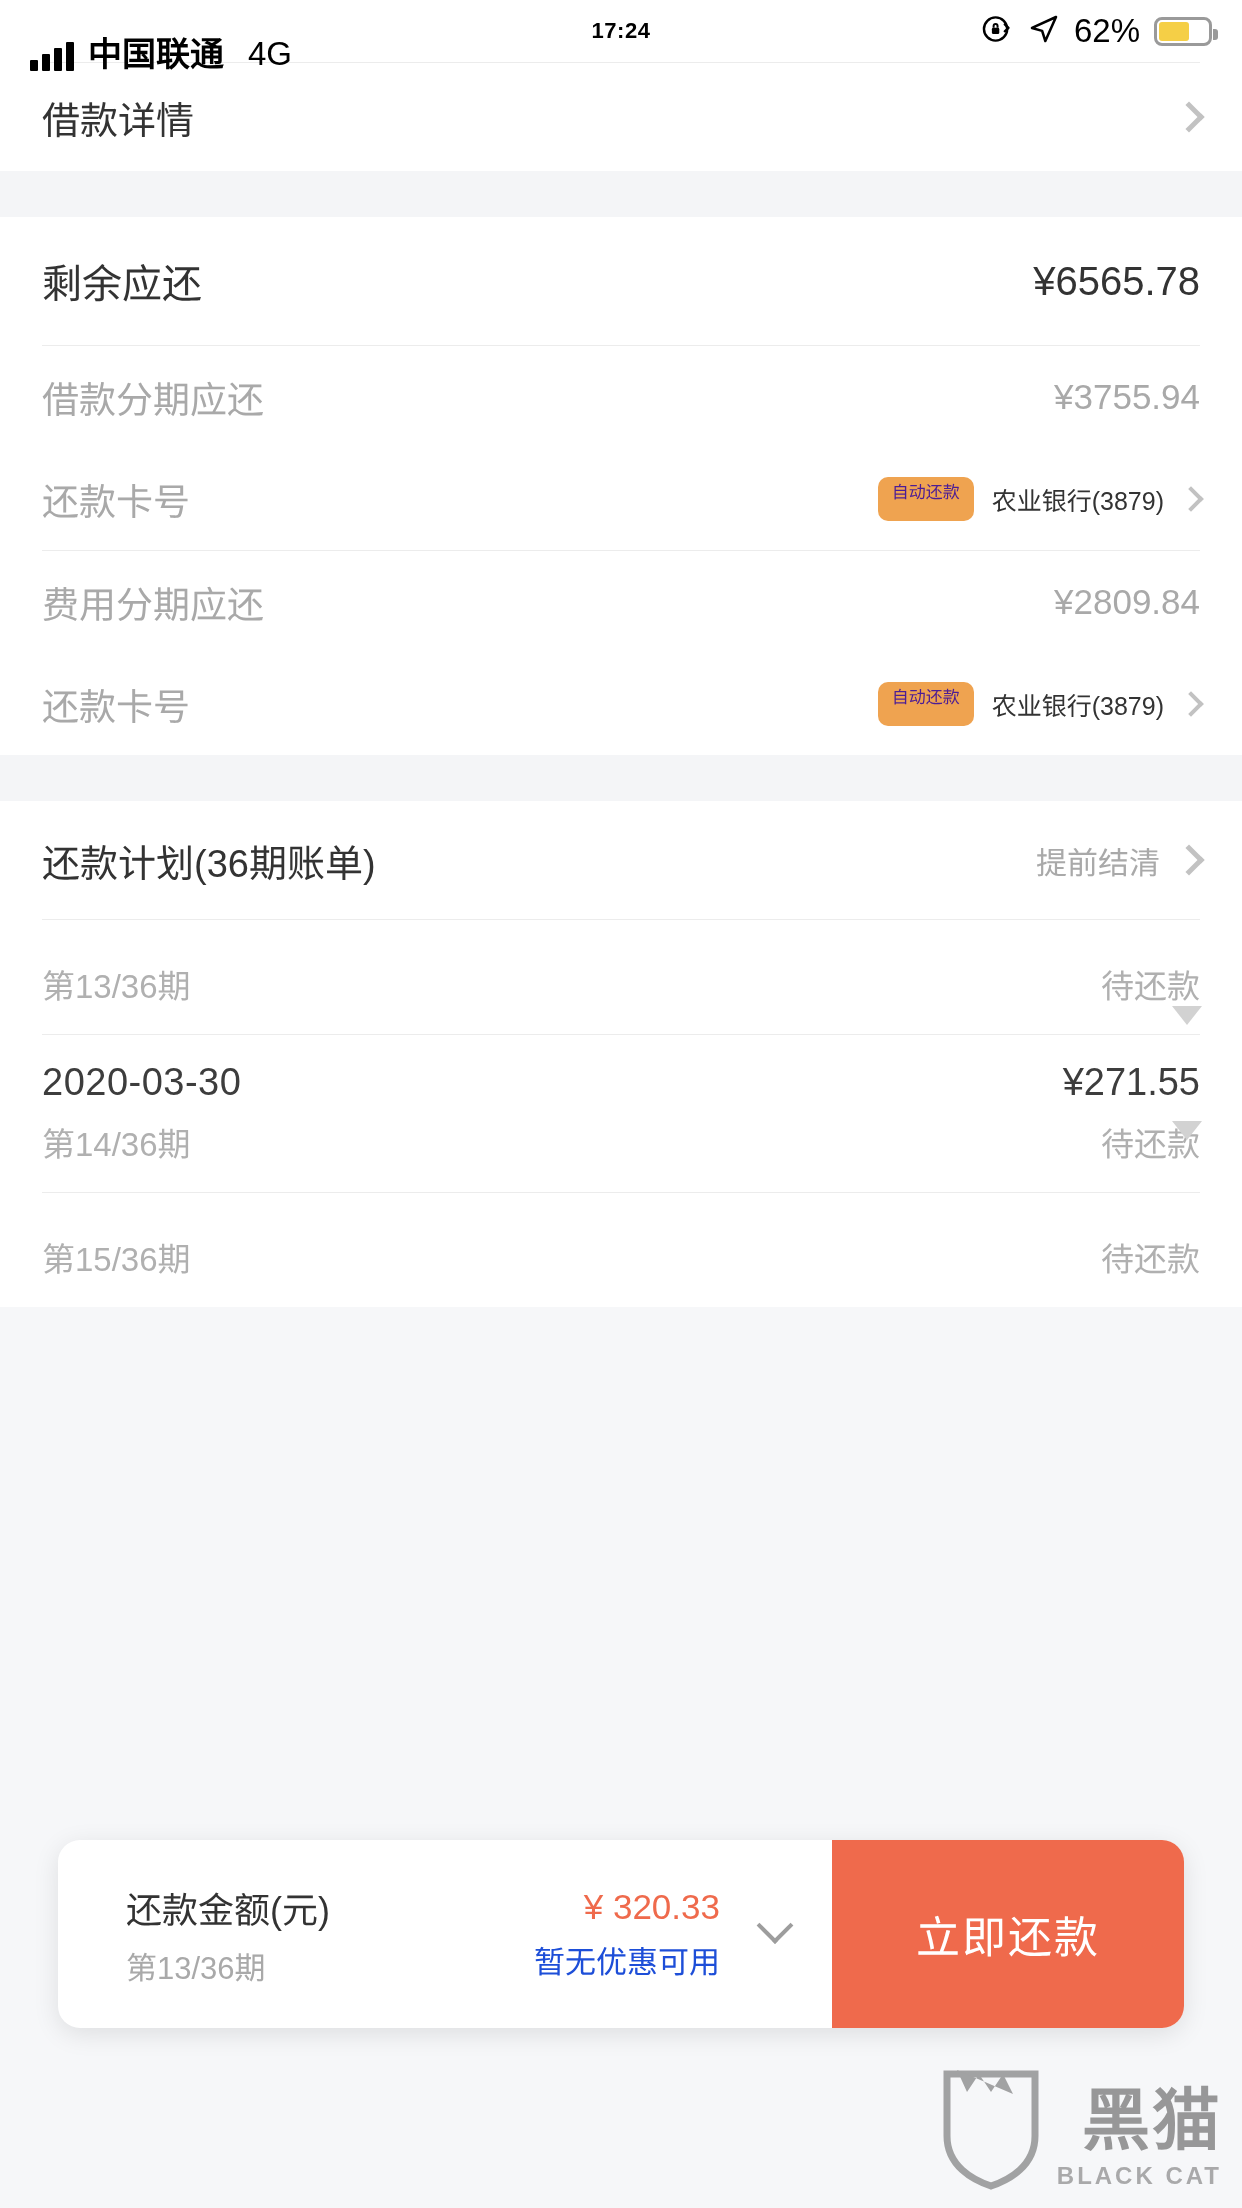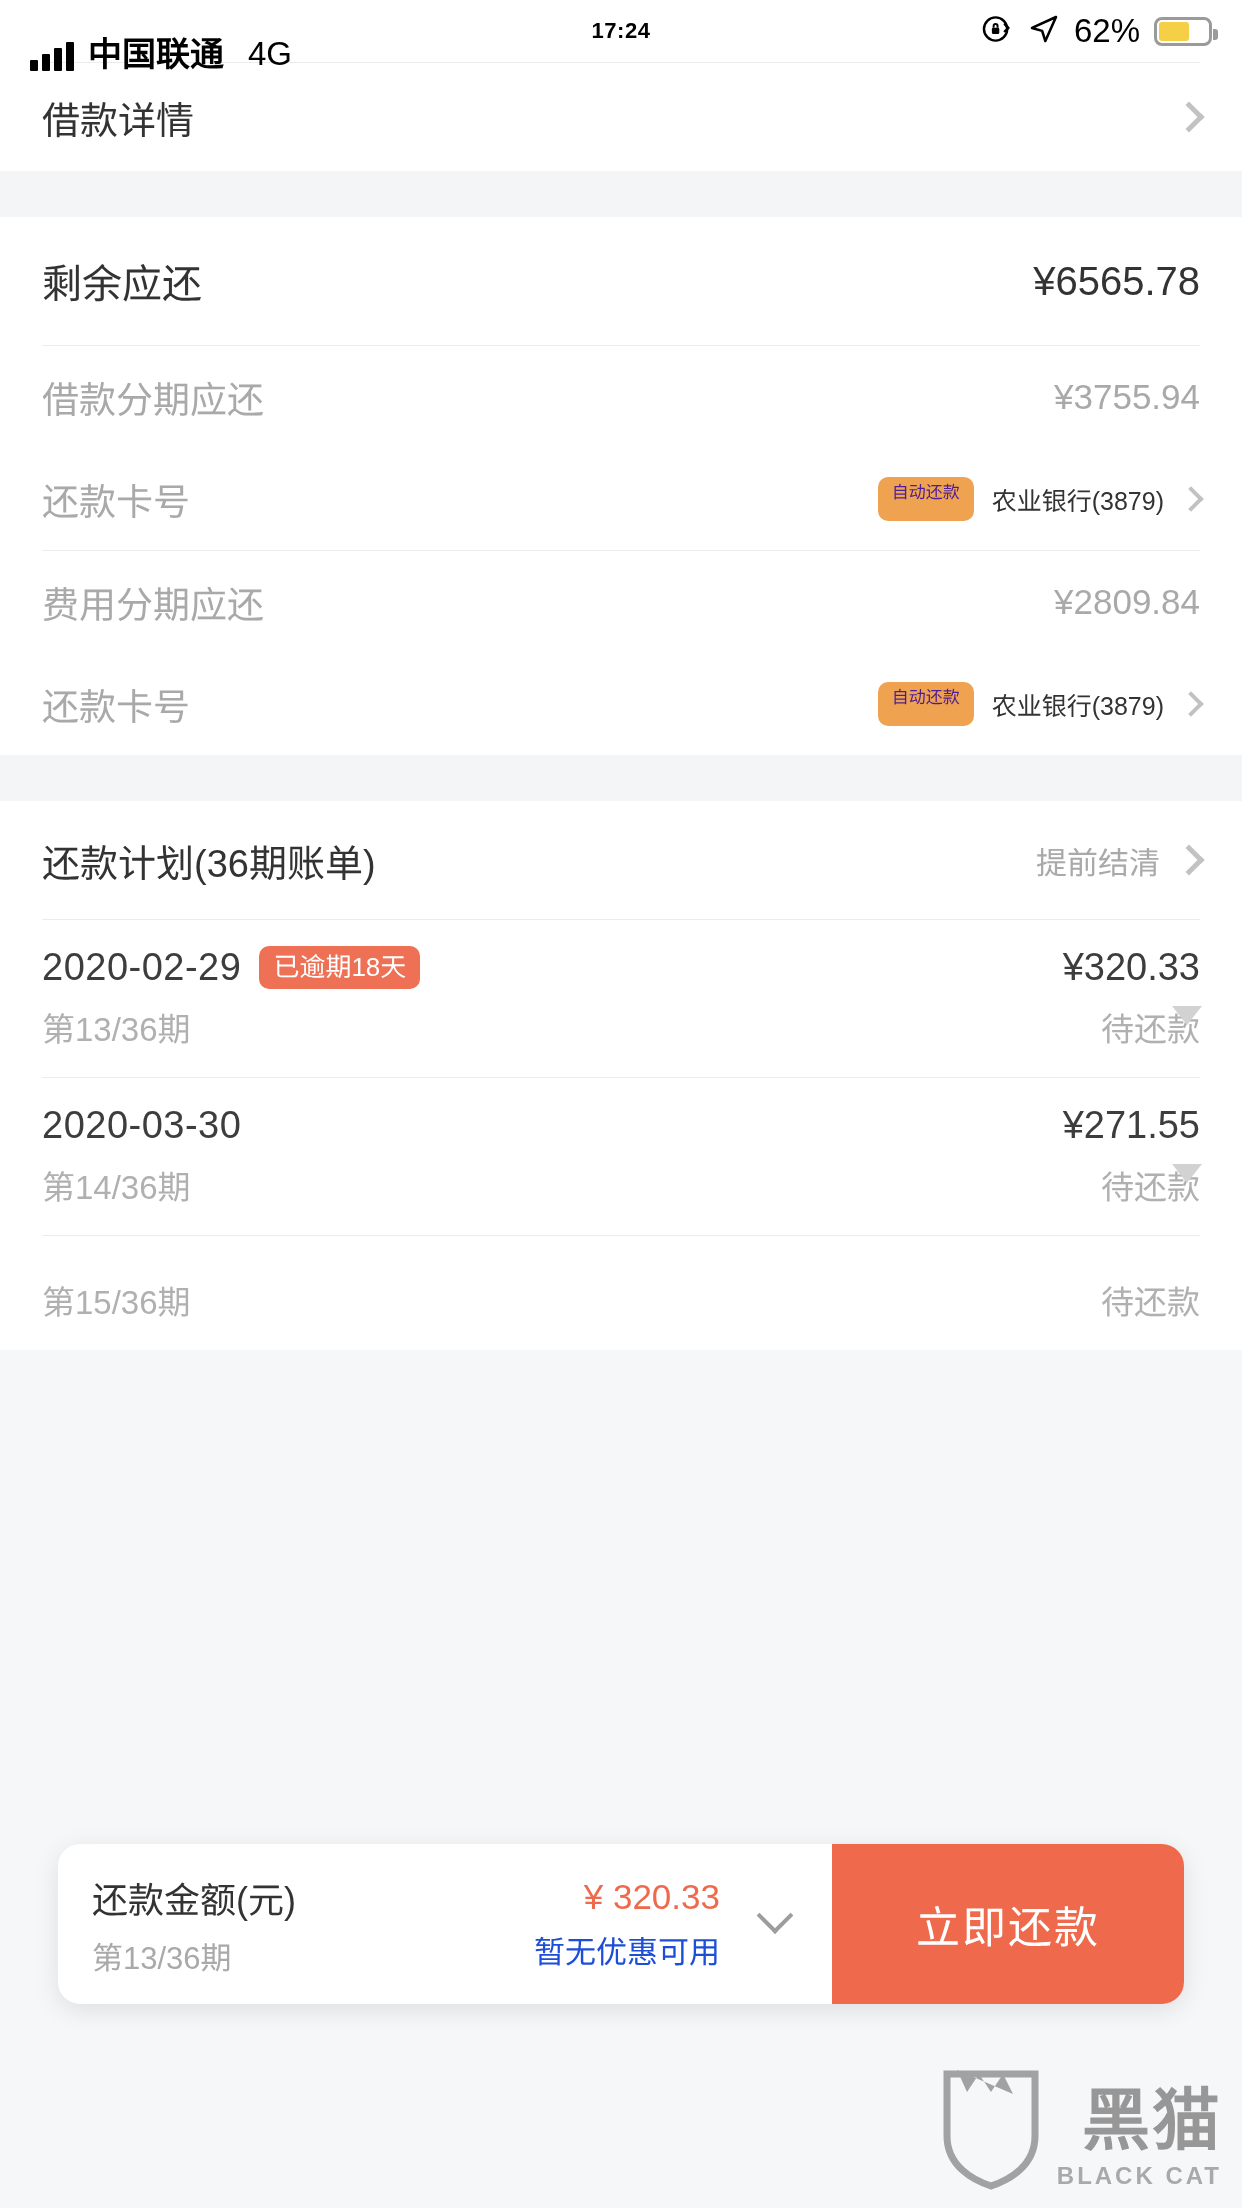--- a/index.html
+++ b/index.html
@@ -104,23 +104,23 @@
   .pi-term { font-size: 33px; color: #b0b0b0; }
   .pi-status { font-size: 33px; color: #b0b0b0; }
   .caret-down {
     position: absolute; right: 40px; top: 86px;
     width: 0; height: 0; border-left: 15px solid transparent; border-right: 15px solid transparent;
     border-top: 19px solid #d2d2d2;
   }
 
   
   .bottom-bar {
-    position: absolute; left: 58px; right: 58px; bottom: 204px; height: 160px;
+    position: absolute; left: 58px; right: 58px; bottom: 180px; height: 188px;
     background: #ffffff; border-radius: 22px; display: flex; align-items: stretch;
-    box-shadow: 0 6px 26px rgba(0,0,0,0.10); overflow: hidden;
+    box-shadow: 0 6px 26px rgba(0,0,0,0.10); overflow: hidden; padding-left: 34px;
   }
   .bb-left { flex: 1; display:flex; align-items:center; padding: 0 34px; gap: 8px; }
   .bb-amt-block { display:flex; flex-direction: column; gap: 10px; }
   .bb-title { font-size: 36px; color: #333; }
   .bb-sub { font-size: 31px; color: #a9a9a9; }
   .bb-mid { margin-left: auto; display:flex; flex-direction: column; align-items: flex-end; gap: 10px; }
   .bb-price { font-size: 35px; color: #ef6a4c; }
   .bb-promo { font-size: 31px; color: #1d4ed8; }
   .bb-caret {
     margin-left: 34px; margin-right: 10px; width: 26px; height: 26px;
@@ -242,27 +242,20 @@
       <span class="plan-title">还款计划(36期账单)</span>
       <span class="row-right">
         <span class="hint">提前结清</span>
         <span class="chev lg"></span>
       </span>
     </div>
 
     <div class="divider"></div>
 
     <div class="plan-item">
-      <div class="pi-top">
-        <span class="pi-left">
-          <span class="pi-date">2020-02-29</span>
-          <span class="badge-overdue">已逾期18天</span>
-        </span>
-        <span class="pi-amount">¥320.33</span>
-      </div>
       <div class="pi-bottom">
         <span class="pi-term">第13/36期</span>
         <span class="pi-status">待还款</span>
       </div>
       <span class="caret-down"></span>
     </div>
 
     <div class="divider"></div>
 
     <div class="plan-item">

